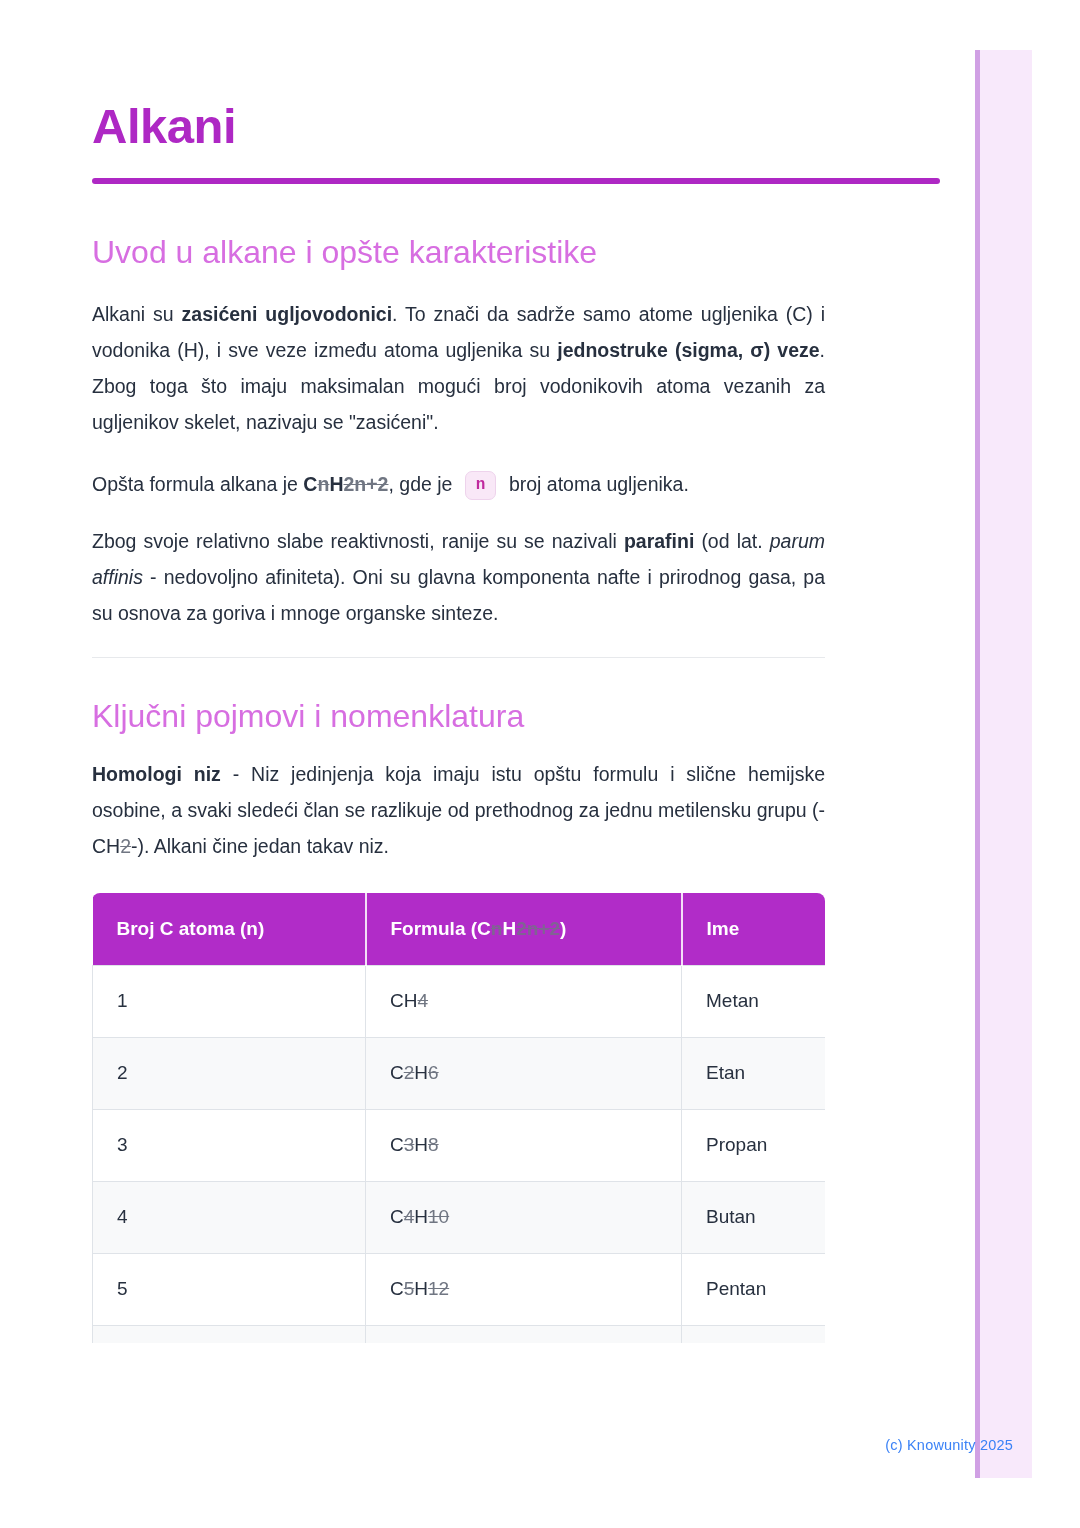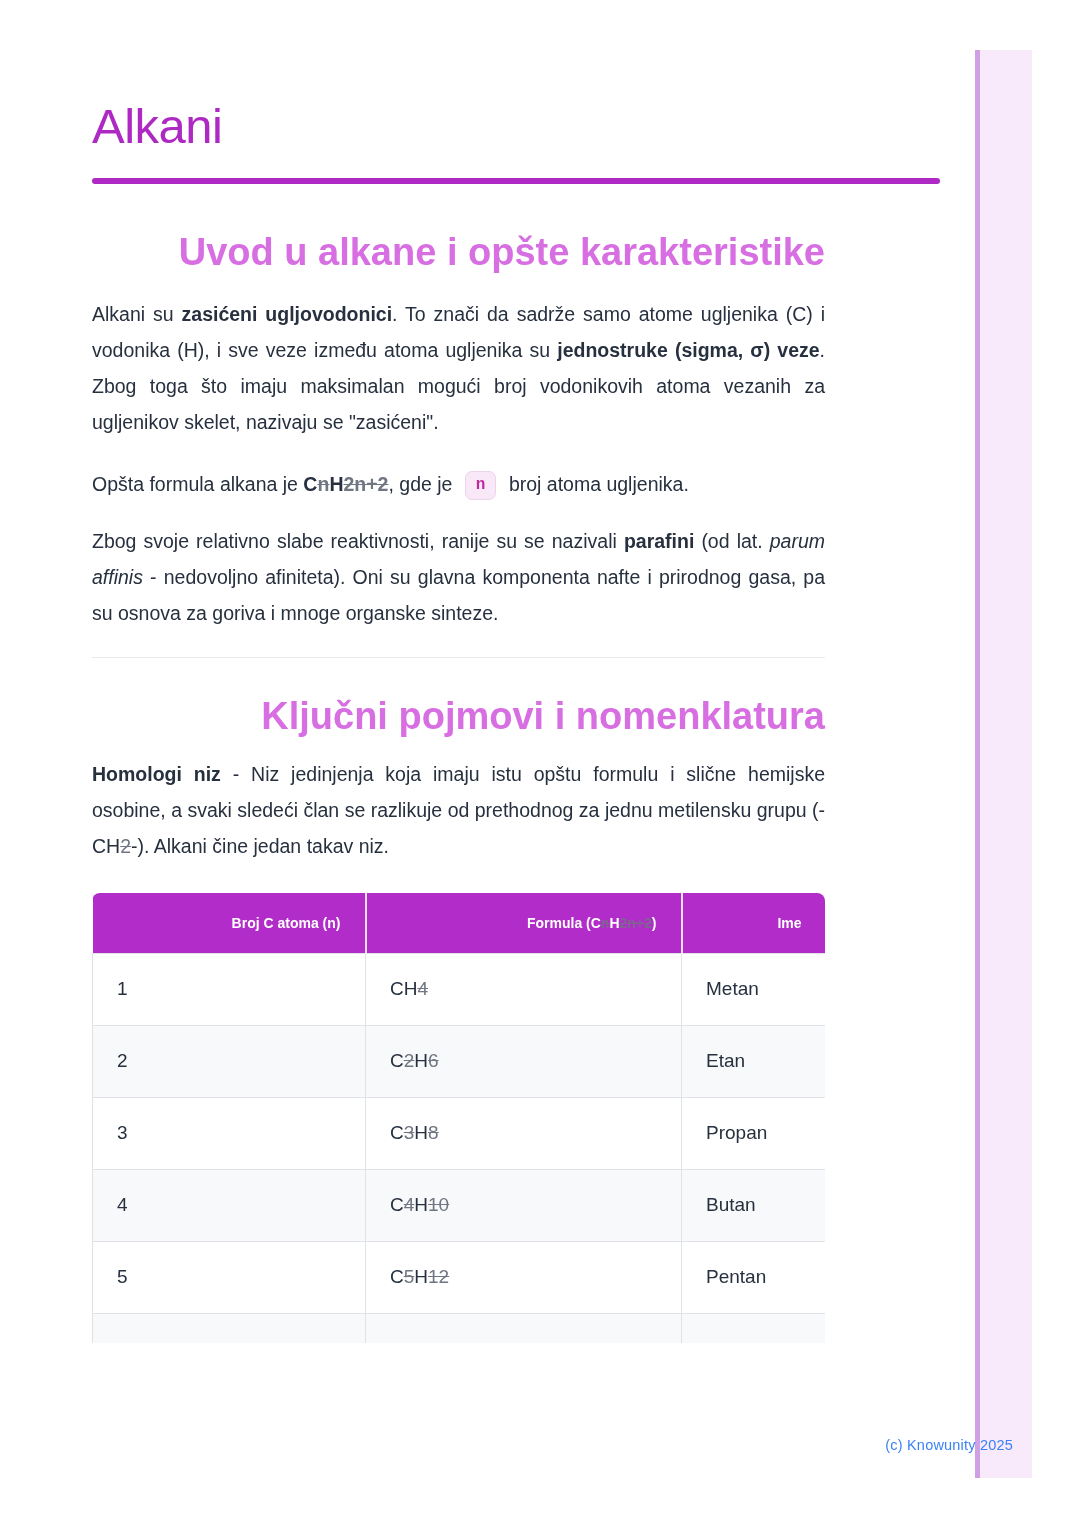--- a/index.html
+++ b/index.html
@@ -19,32 +19,31 @@
   }
 
   .footer-credit {
     position:absolute; top:1437px; right:67px; z-index:5;
     font-size:14.5px; color:#3b82f6; letter-spacing:.2px;
   }
 
   .content { position:absolute; left:92px; top:0; width:733px; z-index:2; }
 
   .page-title {
-    margin-top:97px; font-size:49px; line-height:58px; font-weight:400;
+    margin-top:97px; font-size:49px; line-height:58px; font-weight:700;
     color:var(--accent,#ae28c4); letter-spacing:-0.5px;
   }
   .title-rule {
     margin-top:23px; width:848px; height:6px;
     background:var(--accent,#ae28c4); border-radius:3px;
   }
 
   .section-heading {
-    font-size:38px; line-height:36px; font-weight:700;
+    font-size:32px; line-height:36px; font-weight:400;
     color:var(--heading,#d76ee1);
-    text-align:right;
   }
   .heading-1 { margin-top:50px; }
   .heading-2 { margin-top:40px; }
 
   .content p {
     font-size:19.5px; line-height:36px; color:#27303f; text-align:justify;
   }
   .p-1 { margin-top:26px; }
   .p-2 { margin-top:26px; text-align:left; }
   .p-3 { margin-top:21px; }
@@ -73,23 +72,23 @@
   }
 
   
   .table-wrap {
     margin-top:29px; width:733px; height:450px; overflow:hidden;
     border-radius:8px 8px 0 0;
   }
   table.alkanes { width:733px; border-collapse:collapse; table-layout:fixed; }
   col.c1 { width:273px; } col.c2 { width:316px; } col.c3 { width:144px; }
   th.th {
-    height:60px; padding:0 24px; text-align:right; vertical-align:middle;
+    height:72px; padding:0 24px; text-align:left; vertical-align:middle;
     background:var(--table-header-bg,#b12cc8); color:#ffffff;
-    font-size:14px; font-weight:700;
+    font-size:19px; font-weight:700;
     border-right:2px solid rgba(255,255,255,.85);
   }
   th.th:last-child { border-right:none; }
   td {
     height:72px; padding:0 24px; vertical-align:middle;
     font-size:19px; color:#27303f;
     border:1px solid #dfe3e8;
   }
   tr.row-odd td { background:#ffffff; }
   tr.row-even td { background:#f8f9fa; }

